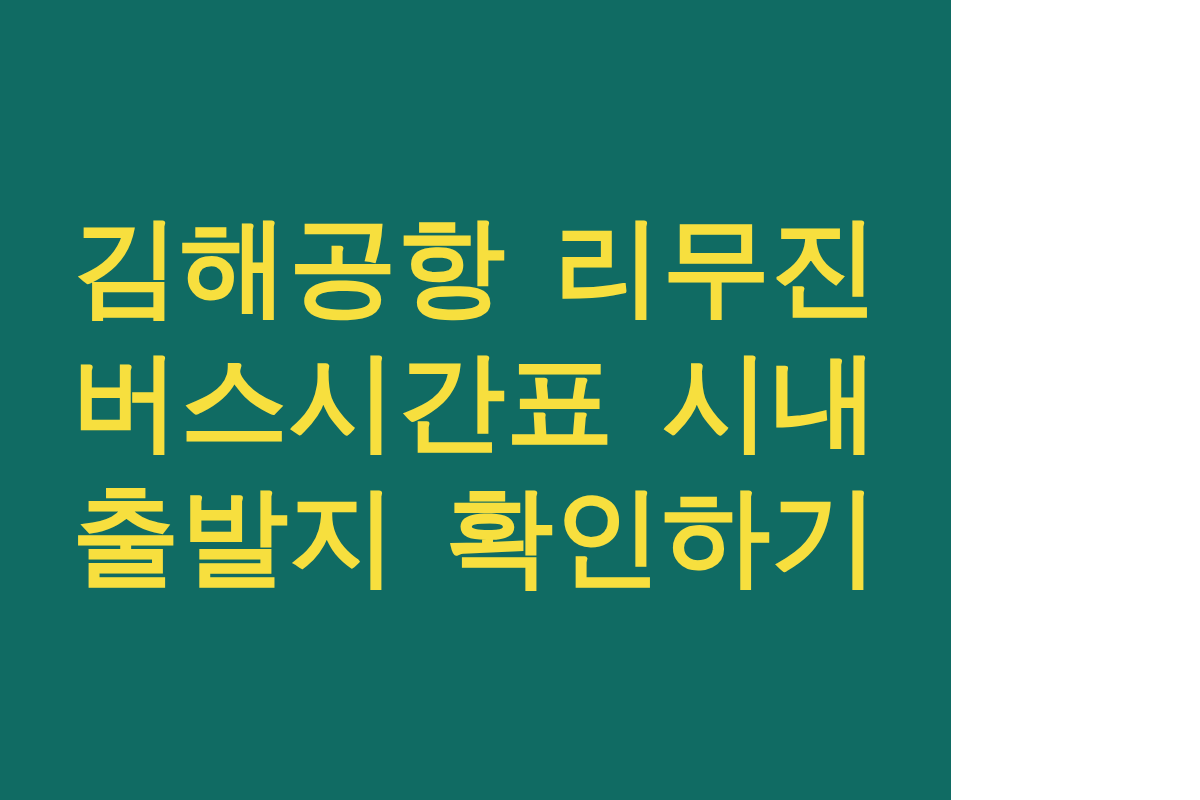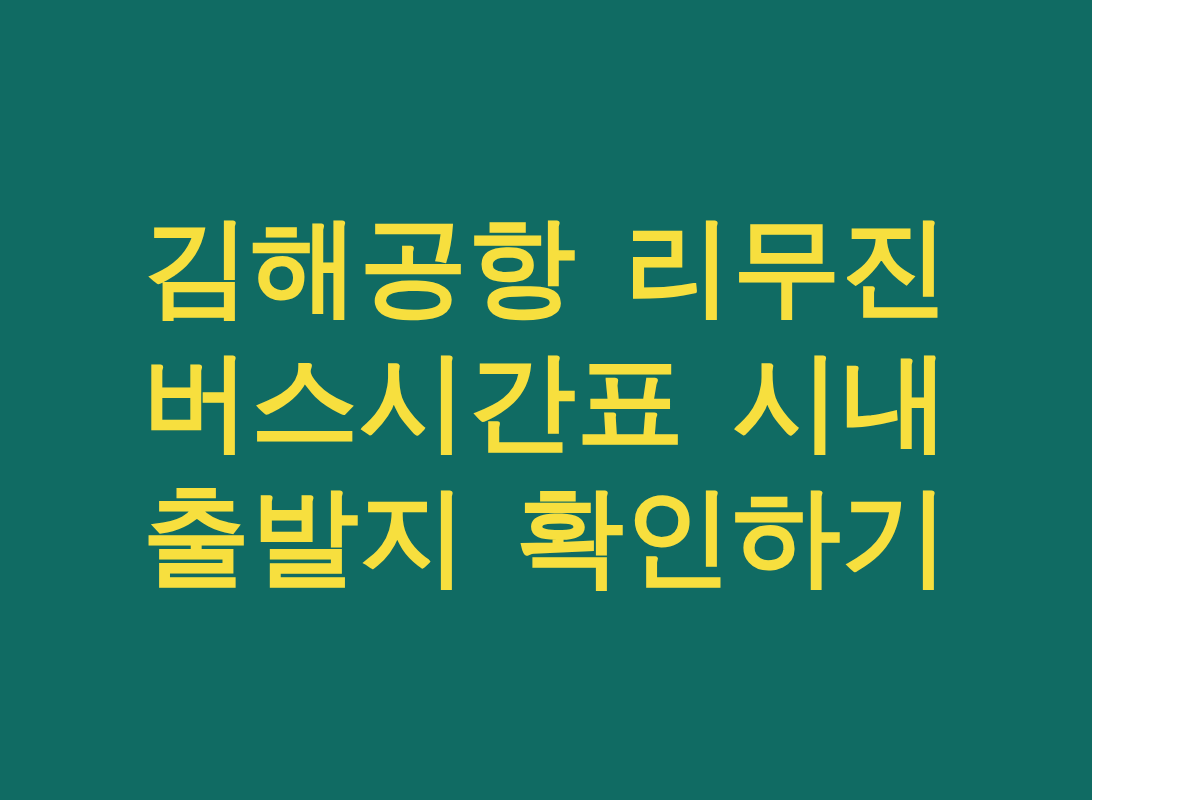--- a/index.html
+++ b/index.html
@@ -12,21 +12,21 @@
     width: 1200px;
     height: 800px;
     overflow: hidden;
     font-family: "DejaVu Sans", "Liberation Sans", sans-serif;
   }
 
   
   .card {
     position: relative;
     box-sizing: border-box;
-    width: 1092px;
+    width: 951px;
     height: 800px;
     display: flex;
     align-items: center;
     justify-content: center;
     background: #106B63;  
   }
 
   
   .headline-wrap {
     width: 1032px;

